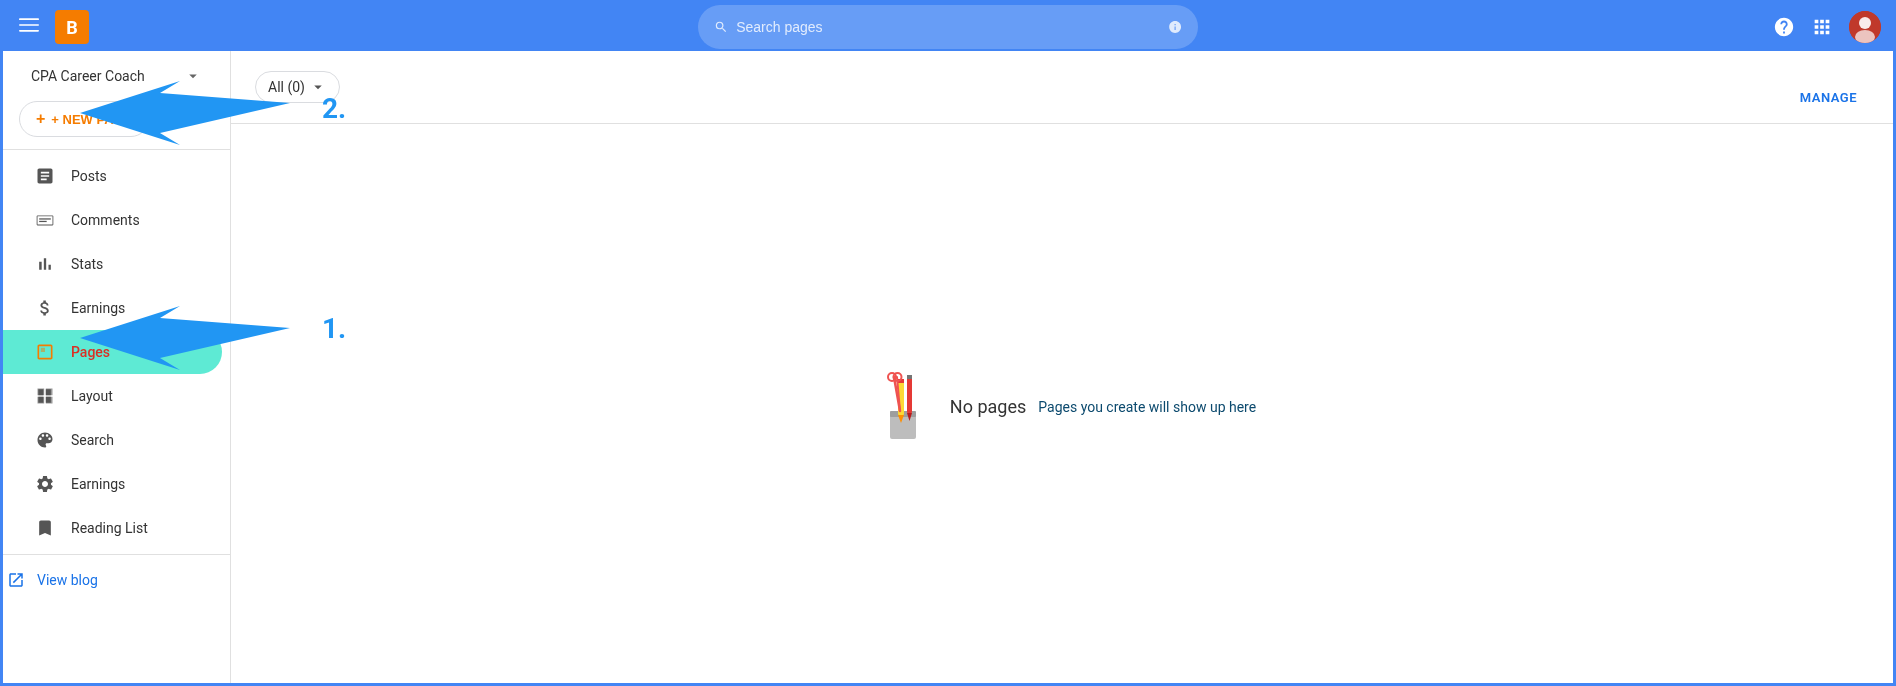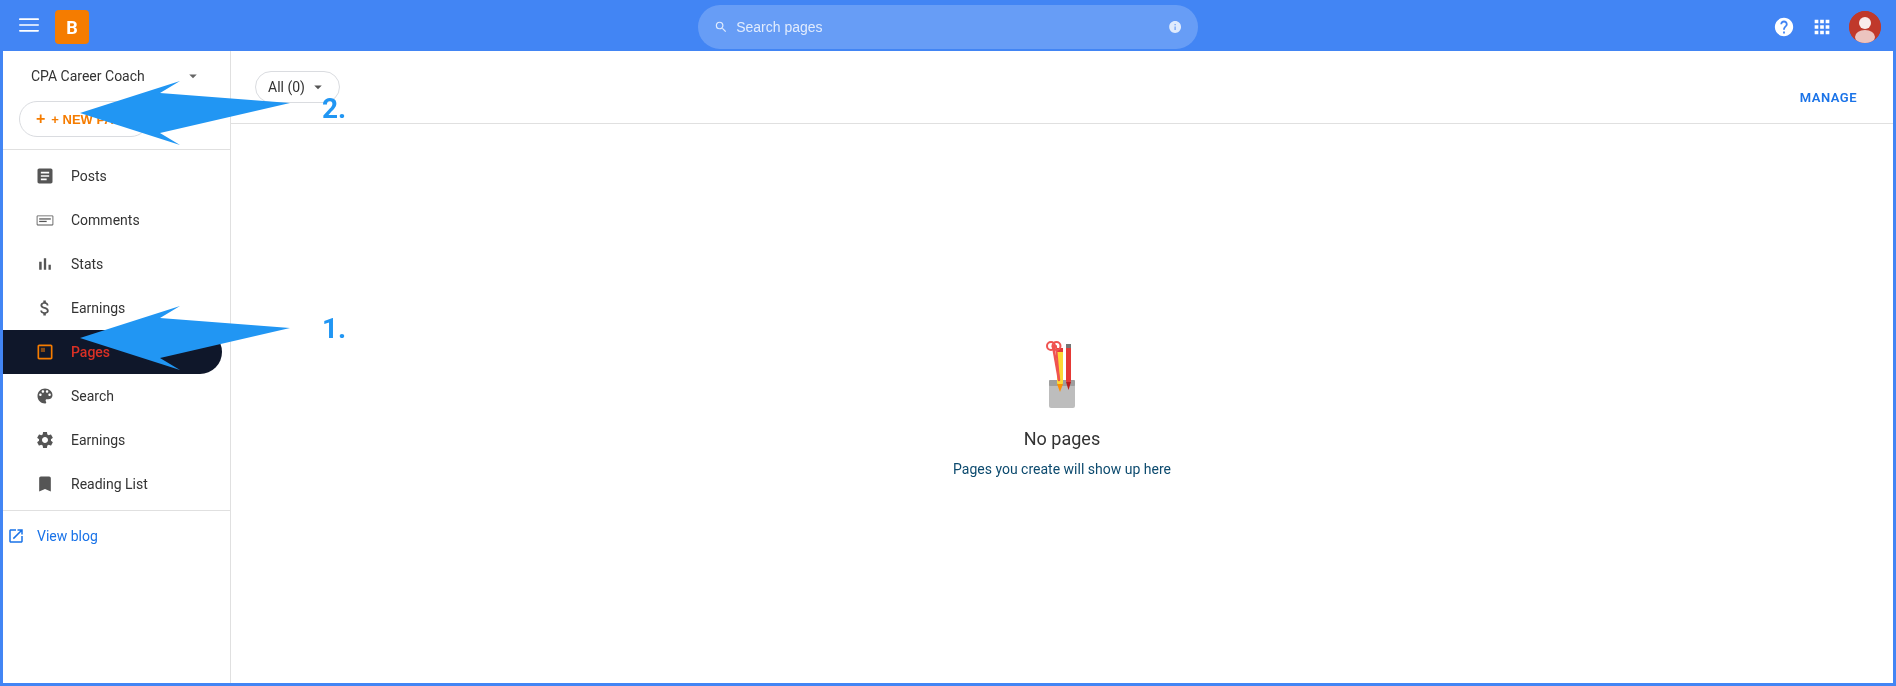--- a/index.html
+++ b/index.html
@@ -145,21 +145,21 @@
       align-items: center;
       gap: 16px;
       padding: 12px 32px;
       cursor: pointer;
       font-size: 14px;
       color: #333;
       border-radius: 0 24px 24px 0;
       margin-right: 8px;
     }
     .nav-item.active {
-      background: #0f172a;
+      background: #5eead4;
       color: #d93025;
     }
     .nav-item.active .nav-icon { color: #d93025; }
     .nav-icon { font-size: 18px; color: #555; width: 20px; text-align: center; }
     .nav-item.active .nav-icon-pages { color: #f57c00; }
     .nav-label { font-size: 14px; }
     .view-blog-item {
       display: flex;
       align-items: center;
       gap: 12px;
@@ -208,21 +208,21 @@
     }
     .main-content {
       flex: 1;
       display: flex;
       flex-direction: column;
       align-items: center;
       justify-content: center;
     }
     .empty-state {
       display: flex;
-      flex-direction: column;
+      flex-direction: row;
       align-items: center;
       gap: 12px;
     }
     .empty-title {
       font-size: 18px;
       color: #333;
       font-weight: 400;
     }
     .empty-subtitle {
       font-size: 14px;
@@ -318,20 +318,27 @@
     </div>
 
     <div class="nav-item active">
       <svg class="nav-icon nav-icon-pages" width="20" height="20" viewBox="0 0 24 24" fill="#f57c00">
         <path d="M19 3H5c-1.1 0-2 .9-2 2v14c0 1.1.9 2 2 2h14c1.1 0 2-.9 2-2V5c0-1.1-.9-2-2-2zm0 16H5V5h14v14z"></path>
         <rect x="7" y="7" width="5" height="5" fill="#f57c00" opacity="0.5"></rect>
       </svg>
       <span class="nav-label" style="color:#d93025; font-weight:500;">Pages</span>
     </div>
 
+    <div class="nav-item">
+      <svg class="nav-icon" width="20" height="20" viewBox="0 0 24 24" fill="#555">
+        <path d="M3 3h8v8H3zm0 10h8v8H3zM13 3h8v8h-8zm0 10h8v8h-8z" opacity="0.6"></path>
+        <path d="M4 11V4h6v7H4zm0 9v-7h6v7H4zm9-9V4h6v7h-6zm0 9v-7h6v7h-6z" fill="#555"></path>
+      </svg>
+      <span class="nav-label">Layout</span>
+    </div>
 
     <div class="nav-item">
       <svg class="nav-icon" width="20" height="20" viewBox="0 0 24 24" fill="#555">
         <path d="M12 3c-4.97 0-9 4.03-9 9s4.03 9 9 9c.83 0 1.5-.67 1.5-1.5 0-.39-.15-.74-.39-1.01-.23-.26-.38-.61-.38-.99 0-.83.67-1.5 1.5-1.5H16c2.76 0 5-2.24 5-5 0-4.42-4.03-8-9-8zm-5.5 9c-.83 0-1.5-.67-1.5-1.5S5.67 9 6.5 9 8 9.67 8 10.5 7.33 12 6.5 12zm3-4C8.67 8 8 7.33 8 6.5S8.67 5 9.5 5s1.5.67 1.5 1.5S10.33 8 9.5 8zm5 0c-.83 0-1.5-.67-1.5-1.5S13.67 5 14.5 5s1.5.67 1.5 1.5S15.33 8 14.5 8zm3 4c-.83 0-1.5-.67-1.5-1.5S16.67 9 17.5 9s1.5.67 1.5 1.5-.67 1.5-1.5 1.5z"></path>
       </svg>
       <span class="nav-label">Search</span>
     </div>
 
     <div class="nav-item">
       <svg class="nav-icon" width="20" height="20" viewBox="0 0 24 24" fill="#555">

